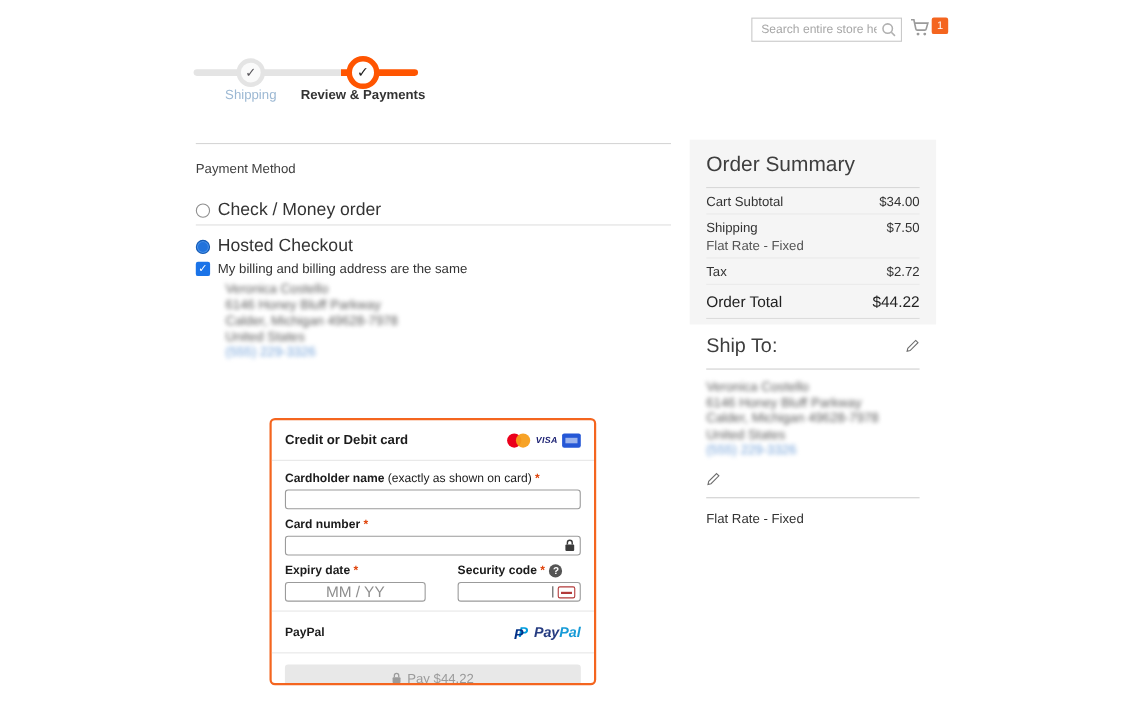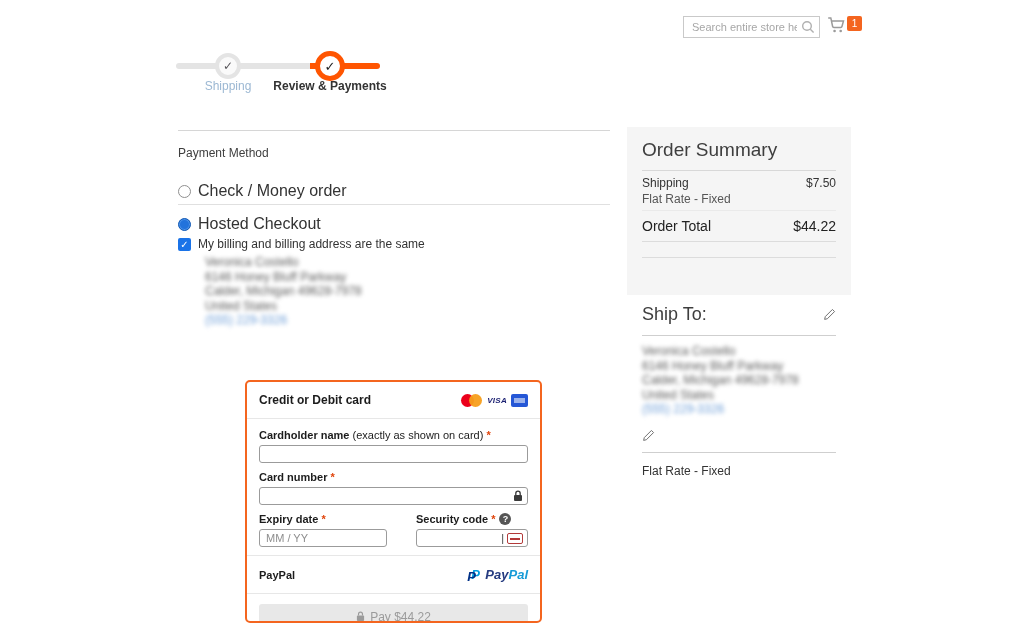--- a/index.html
+++ b/index.html
@@ -76,22 +76,22 @@
   .visa { font-size:8px; font-weight:800; font-style:italic; color:#1a1f71; letter-spacing:.3px; }
   .amex { width:17px; height:13px; background:#2557d6; border-radius:2px; position:relative; }
   .amex::after { content:""; position:absolute; left:3px; top:4px; right:3px; height:5px;
     background:rgba(255,255,255,.55); }
   .cf-fields { padding:10px 12px 8px; }
   .cf-label { font-size:11px; font-weight:bold; color:#1c1c1c; margin-bottom:4px; }
   .cf-label .note { font-weight:normal; }
   .req { color:#e0440b; font-weight:bold; }
   .cf-input-wrap { position:relative; margin-bottom:8px; }
   .cf-input { width:100%; height:18px; border:1px solid #9b9b9b; border-radius:3px;
-    font-size:11px; padding:0 6px; color:#333; outline:none; background:#fff;
-    font-family:"Liberation Sans",sans-serif; }
+    font-size:14px; padding:0 16px; color:#333; outline:none; background:#fff;
+    font-family:"Liberation Sans",sans-serif;text-align:center; }
   .cf-input::placeholder { color:#8e8e8e; }
   .cf-two-col { display:flex; }
   .col-exp { flex:0 0 128px; }
   .col-sec { flex:1; margin-left:29px; }
   .sec-label { display:flex; align-items:center; gap:4px; }
   .help-icon { width:12px; height:12px; border-radius:50%; background:#555; color:#fff;
     font-size:9px; line-height:12px; text-align:center; font-weight:bold; cursor:pointer; }
   .input-icon-right { position:absolute; right:5px; top:3px; display:flex; align-items:center; gap:3px; }
   .cursor-bar { color:#444; font-size:11px; line-height:12px; }
   .cvv-card { width:16px; height:11px; border:1px solid #b33a3a; border-radius:2px; position:relative; }
@@ -270,25 +270,33 @@
           <path d="M2.8 5V3.4a2.2 2.2 0 0 1 4.4 0V5" fill="none" stroke="#9b9b9b" stroke-width="1.3"></path>
         </svg>
         <span>Pay $44.22</span>
       </button>
     </div>
   </div>
 
   <aside class="summary-box">
     <div class="os-title section-title">Order Summary</div>
     <div class="os-row">
+      <span>Cart Subtotal</span>
+      <span>$34.00</span>
+    </div>
+    <div class="os-row">
       <span>
         <span>Shipping</span>
         <span class="sub" style="display:block;">Flat Rate - Fixed</span>
       </span>
       <span>$7.50</span>
+    </div>
+    <div class="os-row">
+      <span>Tax</span>
+      <span>$2.72</span>
     </div>
     <div class="os-total">
       <span>Order Total</span>
       <span>$44.22</span>
     </div>
     <div class="os-items">
       
       
     </div>
   </aside>

